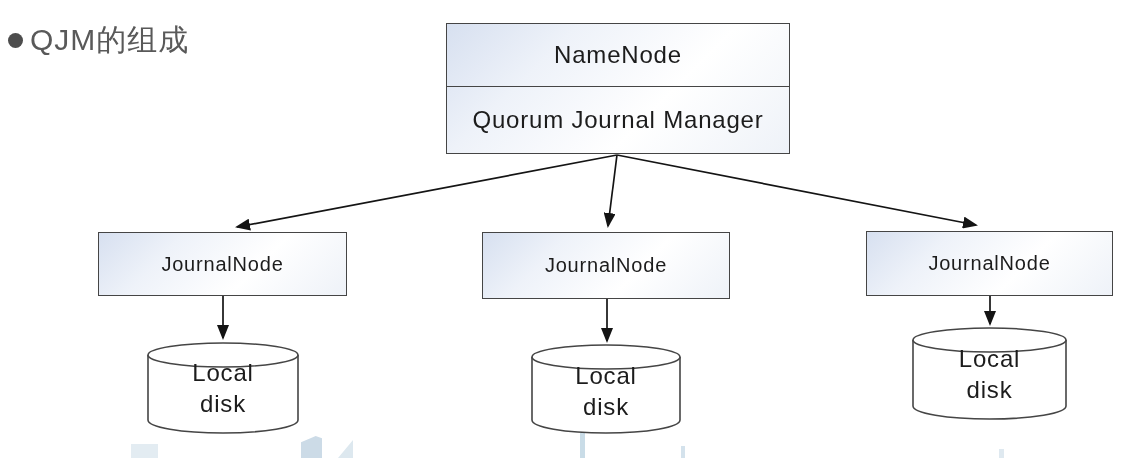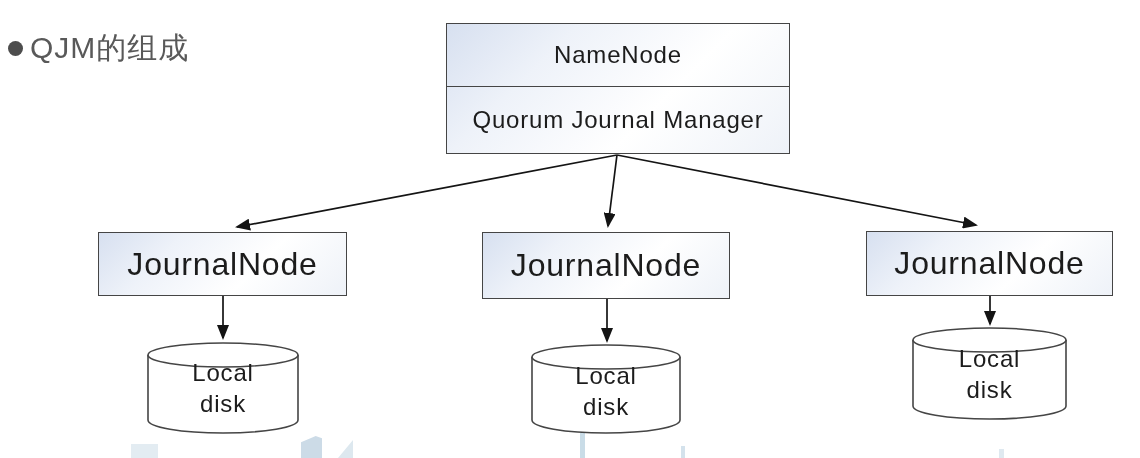--- a/index.html
+++ b/index.html
@@ -13,21 +13,21 @@
     width: 1140px;
     height: 458px;
     background: #ffffff;
     overflow: hidden;
   }
 
   
   .title {
     position: absolute;
     left: 8px;
-    top: 28px;
+    top: 20px;
     display: flex;
     align-items: center;
     gap: 7px;
     color: #595959;
   }
   .bullet {
     width: 15px;
     height: 15px;
     border-radius: 50%;
     background: #4d4d4d;
@@ -65,21 +65,21 @@
     justify-content: center;
     font-size: 24px;
     letter-spacing: 0.8px;
     white-space: nowrap;
   }
   .nn-box { left: 446px; top: 23px; width: 344px; height: 131px; }
   .nn-box .cell-top    { height: 62px; flex: 0 0 62px; }
   .nn-box .cell-bottom { border-top: 1.6px solid #454545; text-align: center; }
 
   .jn-box { display: flex; align-items: center; justify-content: center;
-            font-size: 32px; letter-spacing: 0.8px; }
+            font-size: 20px; letter-spacing: 0.8px; }
   .jn-1 { left: 98px;  top: 232px; width: 249px; height: 64px; }
   .jn-2 { left: 482px; top: 232px; width: 248px; height: 67px; }
   .jn-3 { left: 866px; top: 231px; width: 247px; height: 65px; }
 
   
   .disk-label {
     position: absolute;
     z-index: 2;
     text-align: center;
     font-size: 24px;

